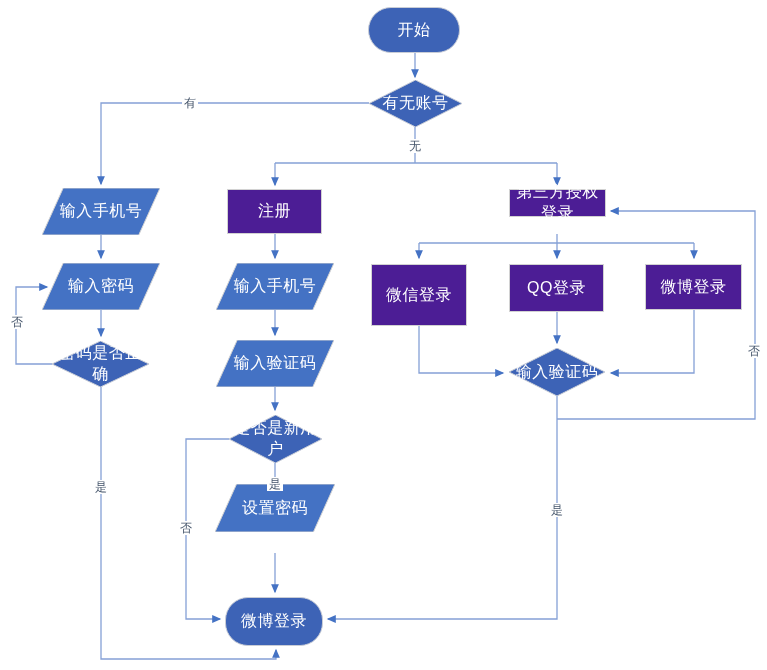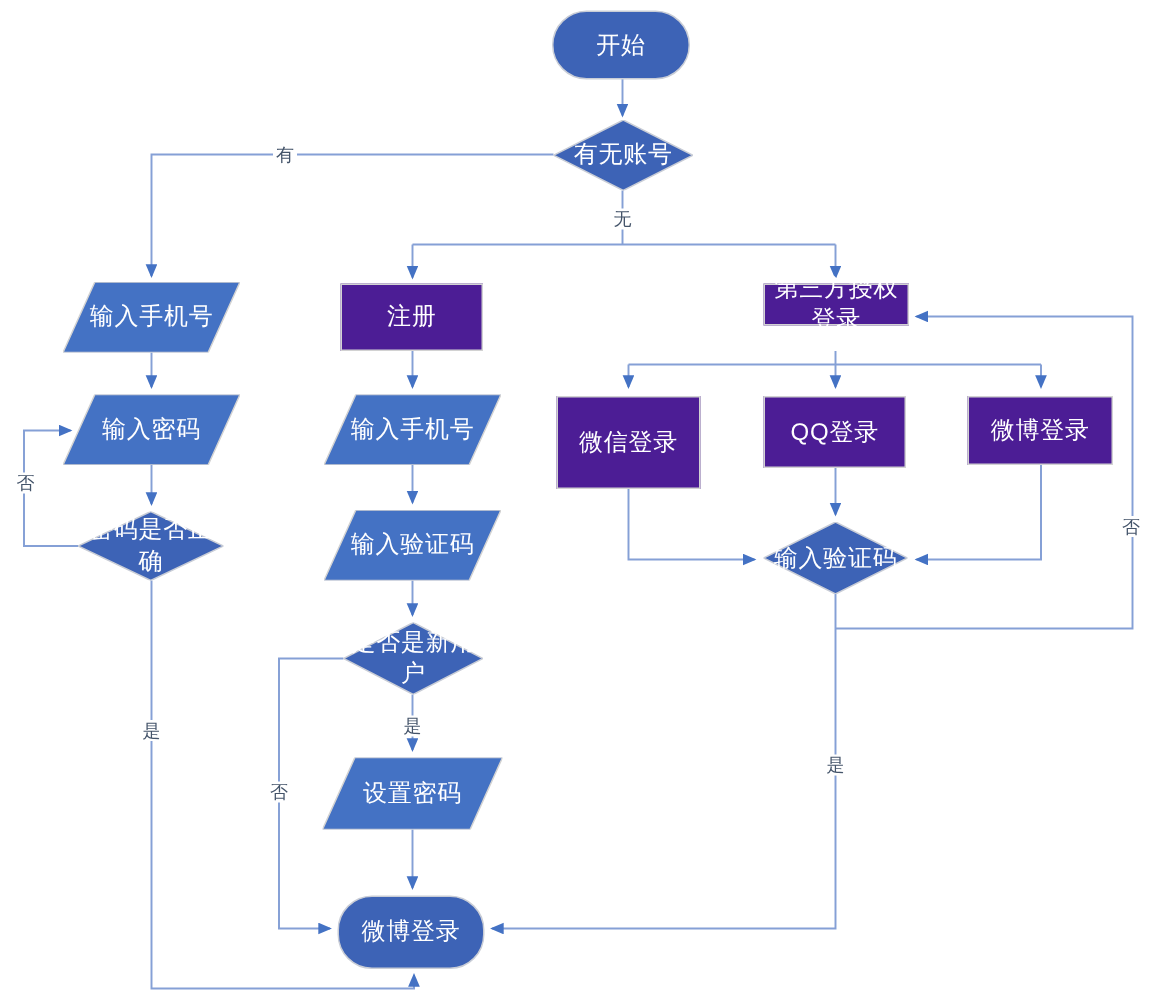--- a/index.html
+++ b/index.html
@@ -127,21 +127,21 @@
     <span class="lbl">输入验证码</span>
   </div>
 
   <div class="node" style="left:229px;top:415px;width:93px;height:48px;">
     <svg class="shape-svg" viewBox="0 0 100 100" preserveAspectRatio="none">
       <polygon points="50,0 100,50 50,100 0,50" fill="#3d63b6" stroke="#c9cdd6" vector-effect="non-scaling-stroke"></polygon>
     </svg>
     <span class="lbl">是否是新用户</span>
   </div>
 
-  <div class="node" style="left:215px;top:505px;width:120px;height:48px;">
+  <div class="node" style="left:215px;top:484px;width:120px;height:48px;">
     <svg class="shape-svg" viewBox="0 0 100 100" preserveAspectRatio="none">
       <polygon points="18,0 100,0 82,100 0,100" fill="#4472c4" stroke="#d2d2d2" vector-effect="non-scaling-stroke"></polygon>
     </svg>
     <span class="lbl">设置密码</span>
   </div>
 
   <div class="node process" style="left:509px;top:189px;width:97px;height:28px;font-family:Liberation Mono, monospace;">
     <span class="lbl">第三方授权登录</span>
   </div>
 

